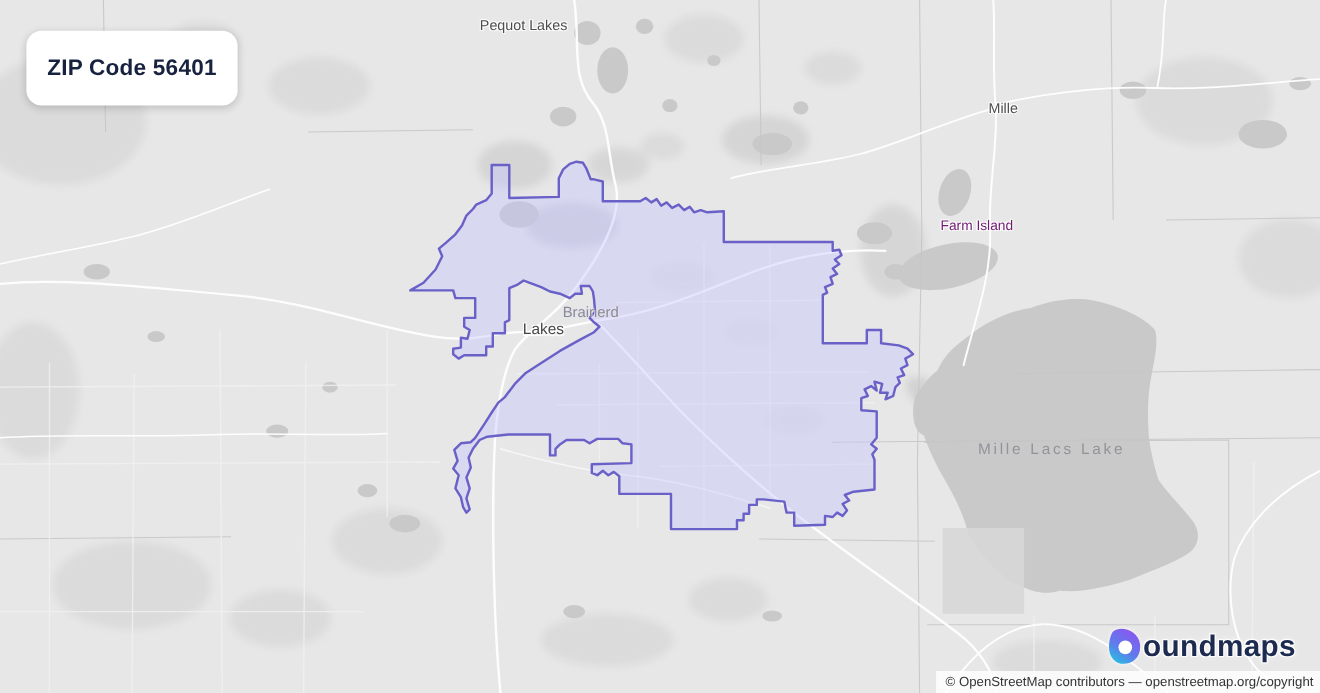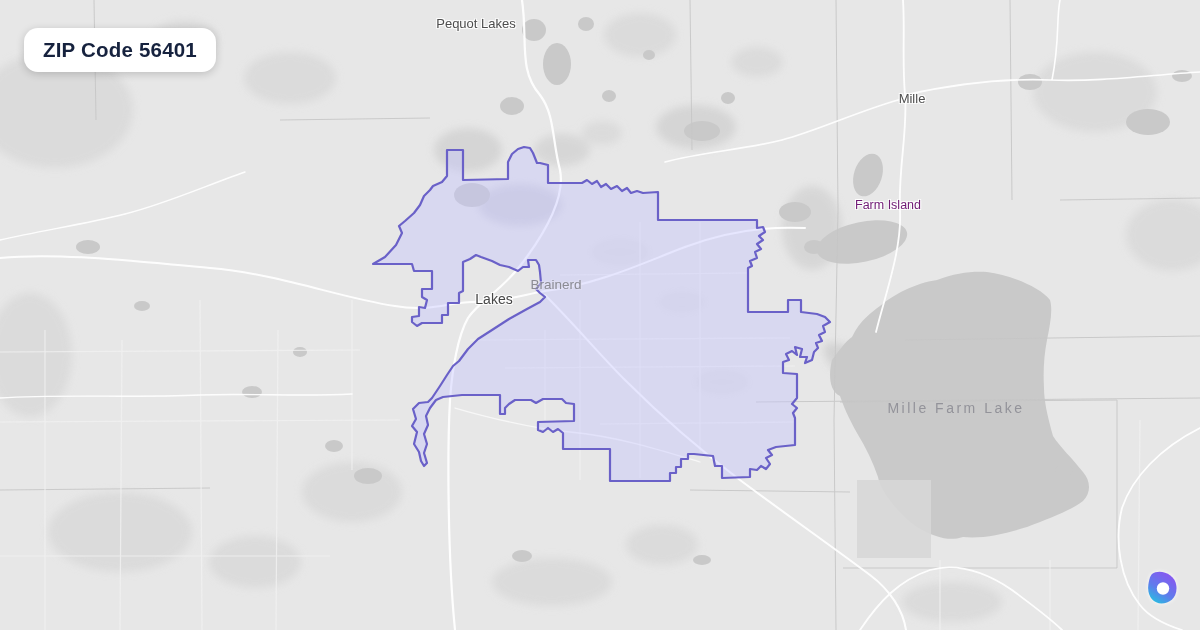--- a/index.html
+++ b/index.html
@@ -13,28 +13,28 @@
     position:absolute;transform:translate(-50%,-50%);white-space:nowrap;
     color:#4d4d4d;font-size:13px;
     text-shadow:-1px -1px 0 rgba(255,255,255,.85),1px -1px 0 rgba(255,255,255,.85),
                 -1px 1px 0 rgba(255,255,255,.85),1px 1px 0 rgba(255,255,255,.85);
     pointer-events:none;
   }
   .lbl-pequot{left:476px;top:23px;}
   .lbl-aitkin{left:912px;top:98px;}
   .lbl-farm{left:888px;top:205px;font-size:12.5px;color:#701a75;}
   .lbl-baxter{left:494px;top:299px;font-size:14px;color:#474747;}
-  .lbl-brainerd{left:556px;top:284px;font-size:13.5px;color:#8b8b93;
+  .lbl-brainerd{left:537px;top:284px;font-size:13.5px;color:#8b8b93;
     text-shadow:-1px -1px 0 rgba(226,225,244,.7),1px 1px 0 rgba(226,225,244,.7);}
   .lbl-mille{left:956px;top:408px;font-size:14px;letter-spacing:2.5px;color:#93939a;
     text-shadow:none;}
   
   .badge{
     position:absolute;left:24px;top:28px;height:44px;display:flex;align-items:center;
-    background:#ffffff;border-radius:14px;padding:0 19px;
+    background:#ffffff;border-radius:14px;padding:12px 19px;
     box-shadow:0 2px 8px rgba(0,0,0,.18);
   }
   .badge span{font-size:20.5px;font-weight:700;color:#16223e;letter-spacing:.2px;}
   
   .logo{
     position:absolute;right:22px;bottom:25px;display:flex;align-items:center;gap:1px;
   }
   .logo .word{
     font-size:27px;font-weight:700;color:#1d2b50;letter-spacing:.3px;
     text-shadow:-1px -1px 0 rgba(255,255,255,.9),1px -1px 0 rgba(255,255,255,.9),
@@ -184,34 +184,36 @@
              L417,326 L412,322 L412,317 L419,316 L419,307 L425,308 L427,300 L422,297 L422,289 L432,289
              L432,271 L414,271 L412,264 L373,264 L385,257 L396,245 L402,233 L399,226 L405,221 L414,213
              L420,205 L424,196 L430,190 L433,186 L442,182 L447,176 Z" stroke="#6a61c8"></path>
   </svg>
 
   <div class="map-label lbl-pequot">Pequot Lakes</div>
   <div class="map-label lbl-aitkin">Mille</div>
   <div class="map-label lbl-farm">Farm Island</div>
   <div class="map-label lbl-baxter">Lakes</div>
   <div class="map-label lbl-brainerd">Brainerd</div>
-  <div class="map-label lbl-mille">Mille Farm Lake</div>
+  <div class="map-label lbl-mille">Mille Lacs Lake</div>
 
   <div class="badge">
     <span>ZIP Code 56401</span>
   </div>
 
   <div class="logo">
     <svg width="31" height="36" viewBox="0 0 31 36">
       <defs>
         <linearGradient id="bgrad" x1="0.7" y1="0" x2="0.1" y2="1">
           <stop offset="0" stop-color="#8a55f0"></stop>
           <stop offset="0.55" stop-color="#5f7cec"></stop>
           <stop offset="1" stop-color="#1ec9df"></stop>
         </linearGradient>
       </defs>
       <path d="M5,5 C12,-0.5 28,4 29.4,17 C30.6,28.5 22.5,34.5 14.5,34.5 C6.5,34.5 0.5,27.5 1.2,17.5 C1.6,12.5 2.8,7.2 5,5 Z" fill="url(#bgrad)"></path>
       <circle cx="16" cy="19.5" r="6.2" fill="#ffffff"></circle>
     </svg>
+    <span class="word">oundmaps</span>
   </div>
 
+  <div class="attribution"><span>© OpenStreetMap contributors</span><span> — </span><a href="#">openstreetmap.org/copyright</a></div>
 
 </div>
 
 </body></html>

